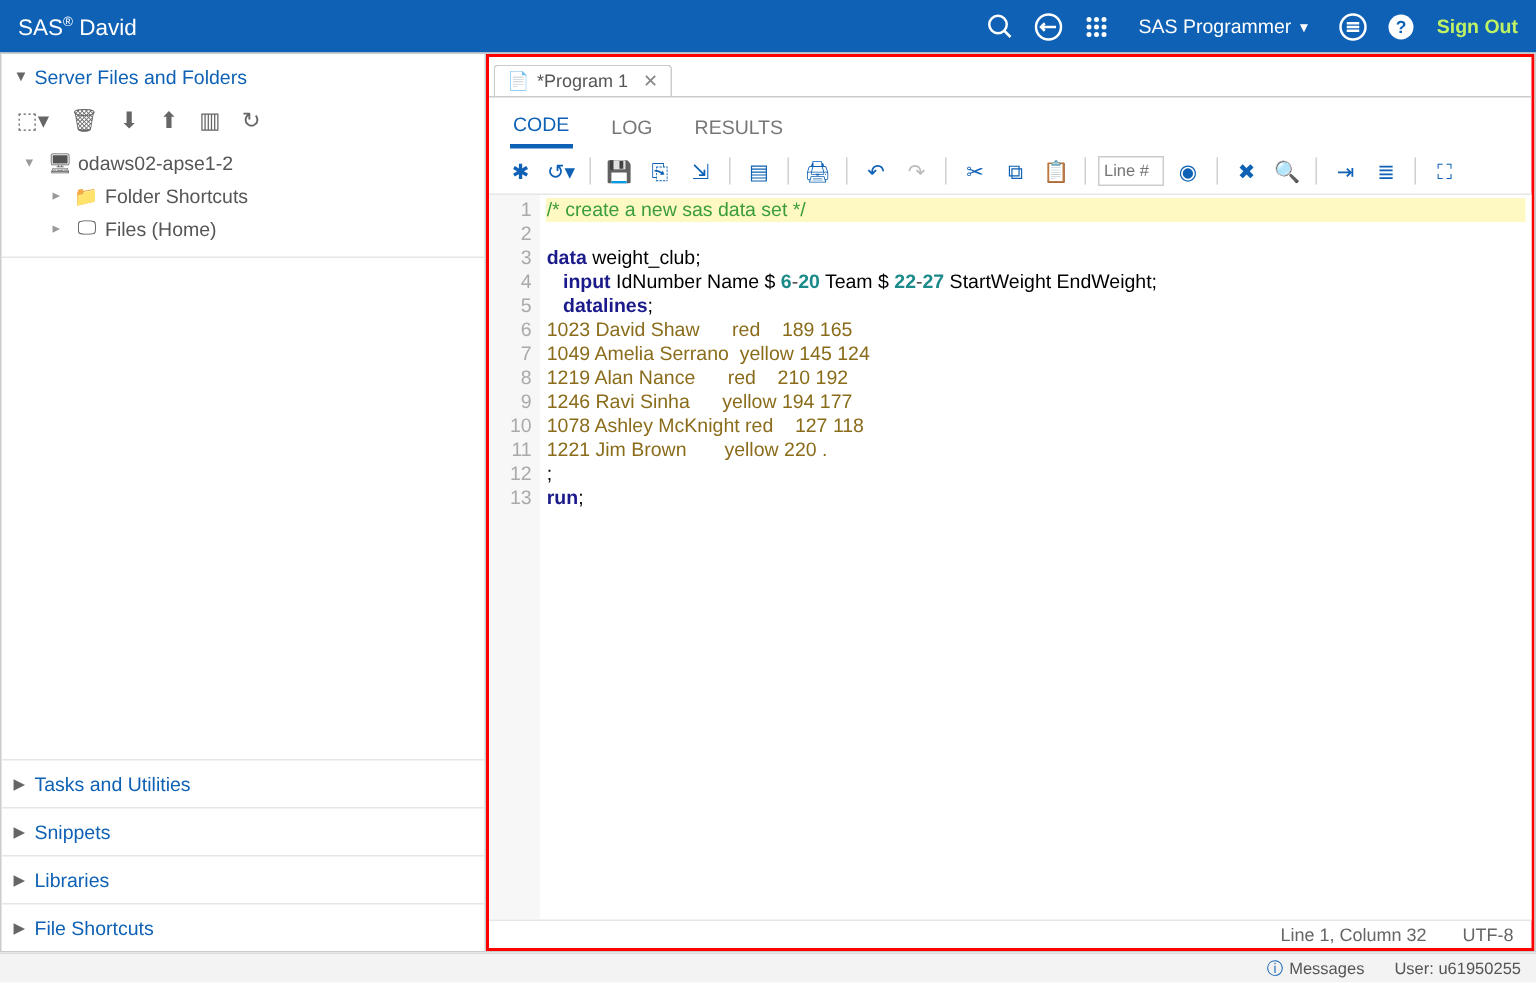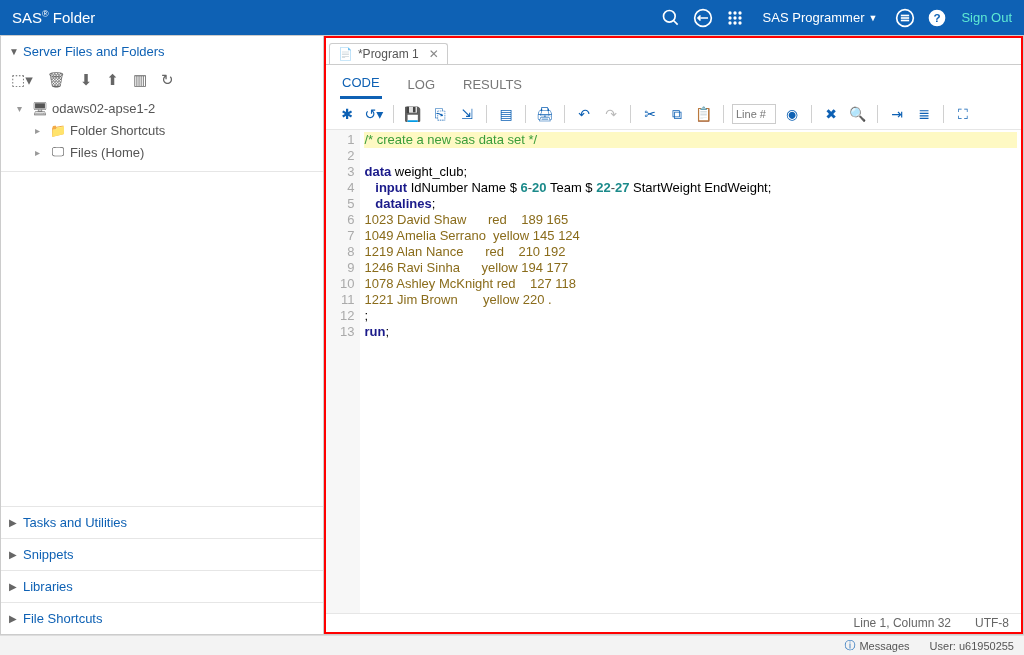--- a/index.html
+++ b/index.html
@@ -7,21 +7,21 @@
 
 
 .header { height: 35px; background: #0e61b4; color: #fff; display: flex; align-items: center; padding: 0 12px; }
 .header-title { font-size: 15px; font-weight: 400; }
 .header-title sup { font-size: 9px; }
 .header-spacer { flex: 1; }
 .header-icon { width: 24px; height: 24px; margin: 0 4px; display: flex; align-items: center; justify-content: center; cursor: pointer; }
 .header-icon svg { width: 20px; height: 20px; }
 .header-user { color: #fff; font-size: 13px; margin: 0 12px; display: flex; align-items: center; cursor: pointer; }
 .header-user .caret { margin-left: 4px; font-size: 9px; }
-.header-signout { color: #5eead4; font-size: 13px; margin-left: 8px; cursor: pointer; }
+.header-signout { color: #bef264; font-size: 13px; margin-left: 8px; cursor: pointer; font-weight: bold; }
 
 
 .main { flex: 1; display: flex; border: 1px solid #ccc; overflow: hidden; }
 .sidebar { width: 323px; border-right: 1px solid #ccc; display: flex; flex-direction: column; }
 .workarea { flex: 1; display: flex; flex-direction: column; border: 2px solid red; }
 
 
 .sb-section { border-bottom: 1px solid #e6e6e6; }
 .sb-header { display: flex; align-items: center; padding: 8px 8px; color: #0e61b4; font-size: 13px; cursor: pointer; }
 .sb-header .tri { width: 10px; display: inline-block; margin-right: 4px; font-size: 10px; color: #666; }
@@ -71,21 +71,21 @@
 
 .bottom-bar { height: 20px; background: #f3f3f3; border-top: 1px solid #ddd; display: flex; align-items: center; justify-content: flex-end; padding: 0 10px; font-size: 11px; color: #555; gap: 20px; }
 .bottom-bar .msg { display: flex; align-items: center; }
 .bottom-bar .msg .iicon { color: #0e61b4; margin-right: 4px; }
 </style>
 </head>
 <body>
 
 <div class="header">
   <span class="header-title">
-    <span>SAS</span><sup>®</sup><span> Folder</span>
+    <span>SAS</span><sup>®</sup><span> David</span>
   </span>
   <span class="header-spacer"></span>
   <span class="header-icon">
       <svg viewBox="0 0 24 24" fill="none" stroke="#fff" stroke-width="2">
         <circle cx="10" cy="10" r="7"></circle>
         <line x1="15" y1="15" x2="20" y2="20"></line>
       </svg>
     </span>
   <span class="header-icon">
       <svg viewBox="0 0 24 24" fill="none" stroke="#fff" stroke-width="2">

